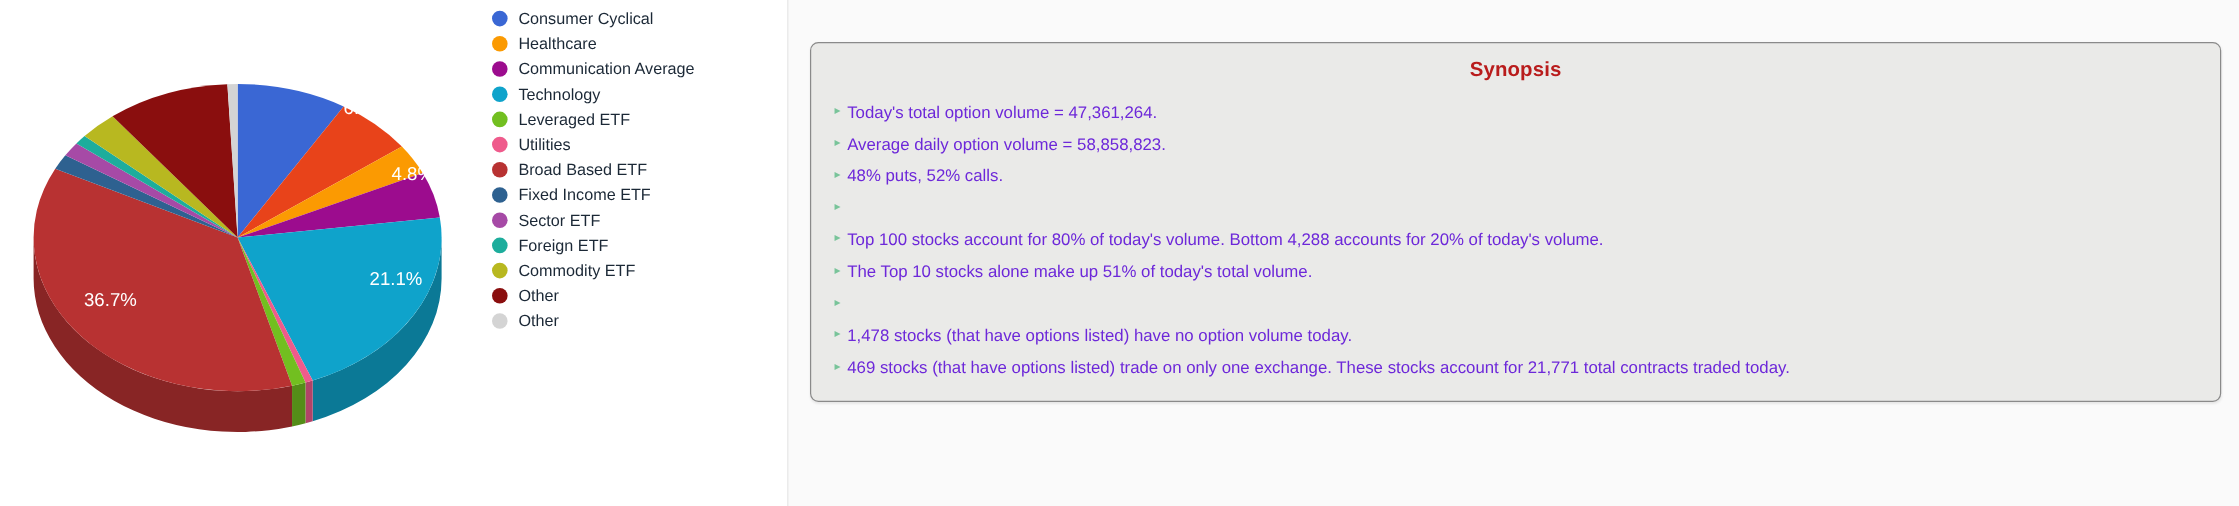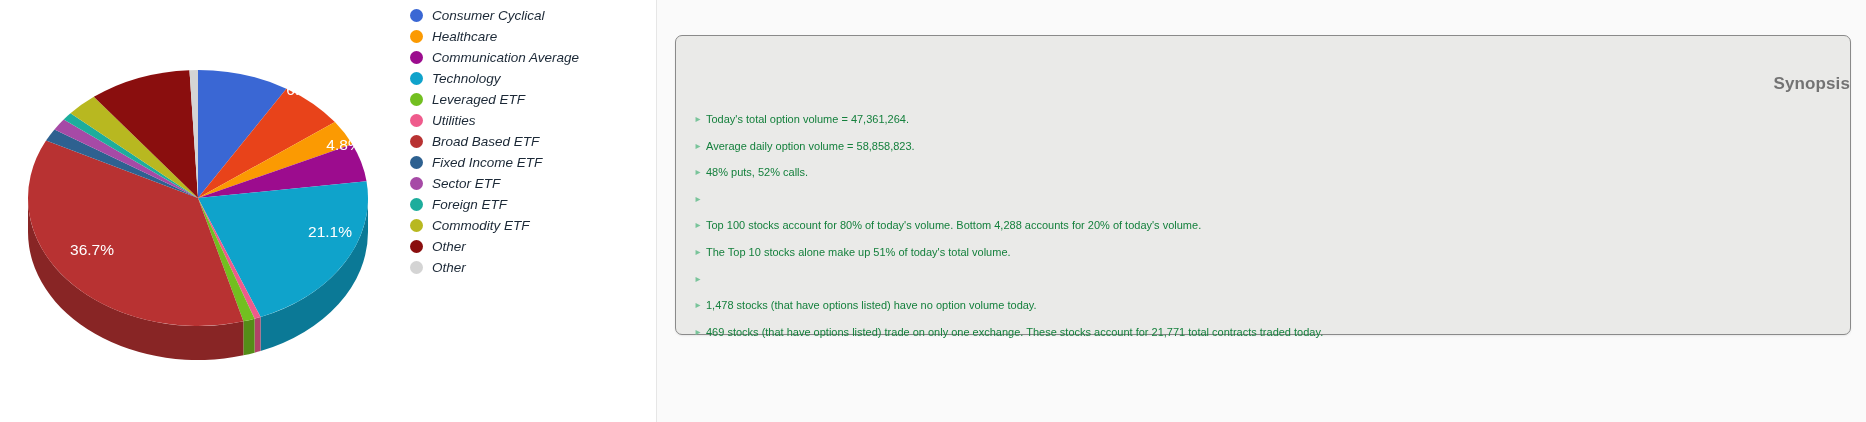--- a/index.html
+++ b/index.html
@@ -44,21 +44,20 @@
   }
   .legend-swatch {
     width: 13px; height: 13px; border-radius: 50%;
     flex: 0 0 13px; margin-right: 9px;
   }
   .legend-label {
     font-size: 13.5px;
     color: #1b2836;
     white-space: nowrap;
     line-height: 21px;
-    font-style: italic;
   }
 
   
   #right-panel {
     position: relative;
     flex: 1 1 auto;
     height: 422px;
     background: #fafafa;
     border-left: 1px solid #e6e6e6;
   }
@@ -67,44 +66,43 @@
     left: 18px; top: 35px;
     right: 15px;
     height: 300px;
     background: #eaeae8;
     border: 1px solid #8a8a8a;
     border-radius: 7px;
     box-shadow: 0 1px 2px rgba(0,0,0,.08);
     padding: 12px 0 0 0;
   }
   #synopsis-title {
-    text-align: right;
+    text-align: center;
     font-size: 17px;
     font-weight: bold;
-    color: #737373;
+    color: #b91c1c;
     letter-spacing: .1px;
     margin-bottom: 12px;
-    margin-top: 26px;
   }
   #synopsis-list { list-style: none; margin: 0; padding: 0 18px 0 14px; }
   .synopsis-item {
     display: flex; align-items: flex-start;
     height: 26.6px;
   }
   .bullet-icon {
     flex: 0 0 16px;
     color: #79c49a;
     font-size: 10px;
     line-height: 26.6px;
     text-align: center;
     user-select: none;
   }
   .synopsis-text {
-    font-size: 11px;
-    color: #15803d;
+    font-size: 14px;
+    color: #6d28d9;
     line-height: 26.6px;
     white-space: nowrap;
   }
 </style>
 </head>
 <body>
 
 <div id="root">
 
   <div id="chart-panel">

